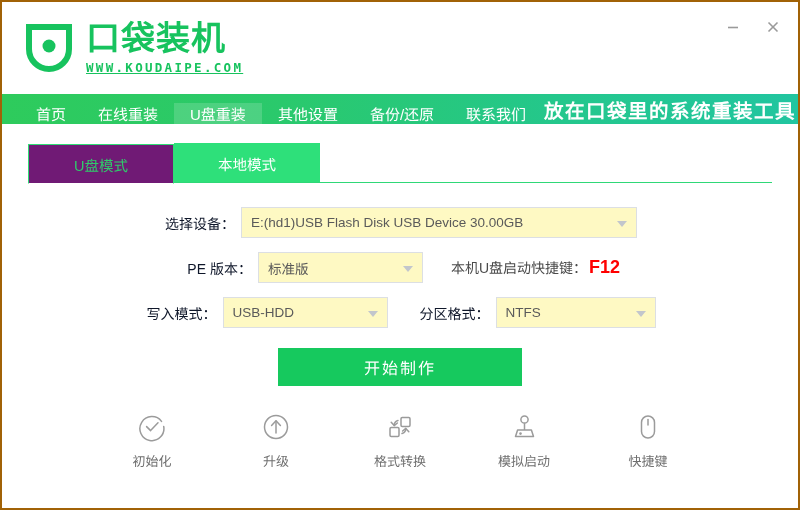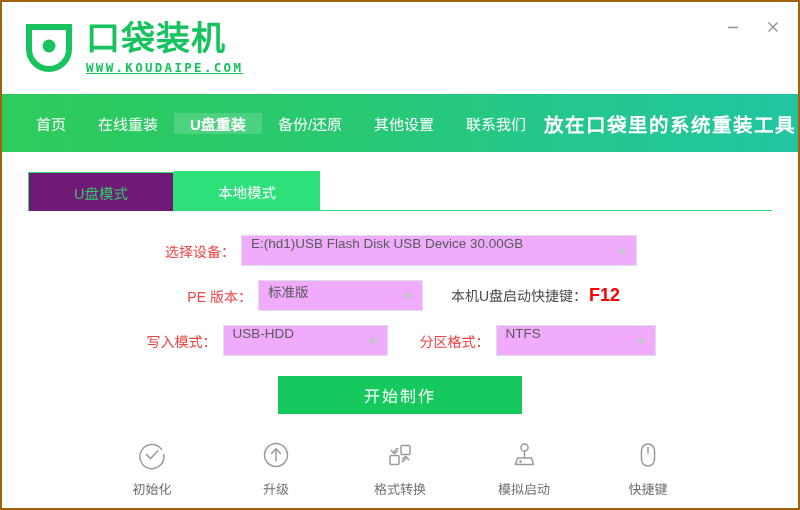--- a/index.html
+++ b/index.html
@@ -78,43 +78,42 @@
     display: flex;
     align-items: center;
     justify-content: center;
     color: #9a9a9a;
     cursor: pointer;
   }
   .win-btn svg { display: block; }
 
   
   .navbar {
-    height: 58px;
+    height: 30px;
     background: linear-gradient(to right, #2ecb5c 0%, #2ac96c 35%, #24c78c 70%, #21c5a0 100%);
     display: flex;
-    align-items: center;
+    align-items: flex-end;
     position: relative;
   }
   .nav-items {
     display: flex;
     align-items: stretch;
     padding-left: 18px;
   }
   .nav-item {
     display: flex;
     align-items: center;
     padding: 0 16px;
     color: #ffffff;
     font-size: 15px;
     cursor: pointer;
     white-space: nowrap;
   }
   .nav-item.active {
     background: rgba(255,255,255,0.16);
-    font-weight: bold;
   }
   .nav-tagline {
     flex: 1;
     display: flex;
     align-items: center;
     justify-content: center;
     color: #ffffff;
     font-size: 19.5px;
     font-weight: bold;
     letter-spacing: 1.5px;
@@ -168,31 +167,32 @@
     padding-top: 24px;
   }
   .form-row {
     display: flex;
     align-items: center;
     justify-content: center;
     margin-bottom: 14px;
   }
   .f-label {
     font-size: 14px;
-    color: #ef4444;
+    color: #0f172a;
     text-align: right;
     white-space: nowrap;
   }
   .select {
     position: relative;
     box-sizing: border-box;
     height: 31px;
     border: 1px solid #dcdfe3;
-    background: #f0abfc;
-    display: flex;
+    background: #fef9c3;
+    display: flex;
+    align-items: center;
     padding: 0 26px 0 9px;
     font-size: 13.5px;
     color: #5a5a5a;
     cursor: pointer;
   }
   .select .caret {
     position: absolute;
     right: 9px;
     top: 50%;
     width: 0;
@@ -308,24 +308,24 @@
       <div class="nav-item">
         <span>首页</span>
       </div>
       <div class="nav-item">
         <span>在线重装</span>
       </div>
       <div class="nav-item active">
         <span>U盘重装</span>
       </div>
       <div class="nav-item">
+        <span>其他设置</span>
+      </div>
+      <div class="nav-item">
         <span>备份/还原</span>
-      </div>
-      <div class="nav-item">
-        <span>其他设置</span>
       </div>
       <div class="nav-item">
         <span>联系我们</span>
       </div>
     </div>
     <div class="nav-tagline">放在口袋里的系统重装工具</div>
   </div>
 
   <div class="tabs-row">
     <div class="tab active">

